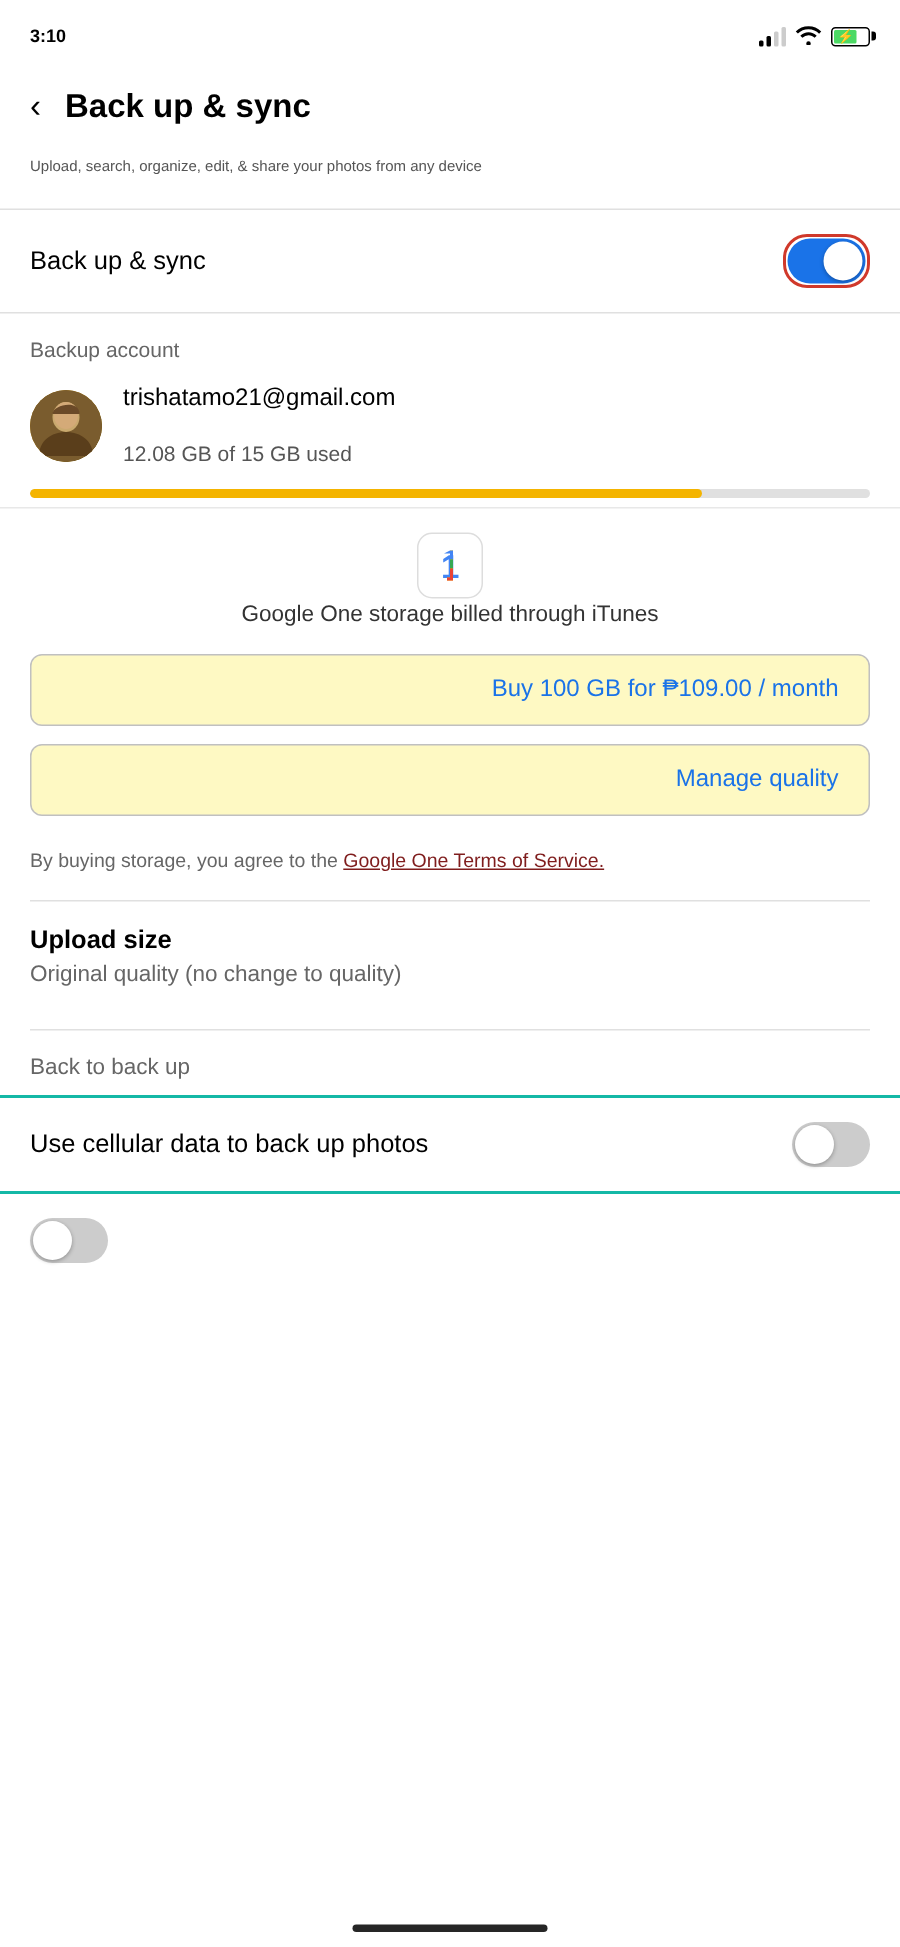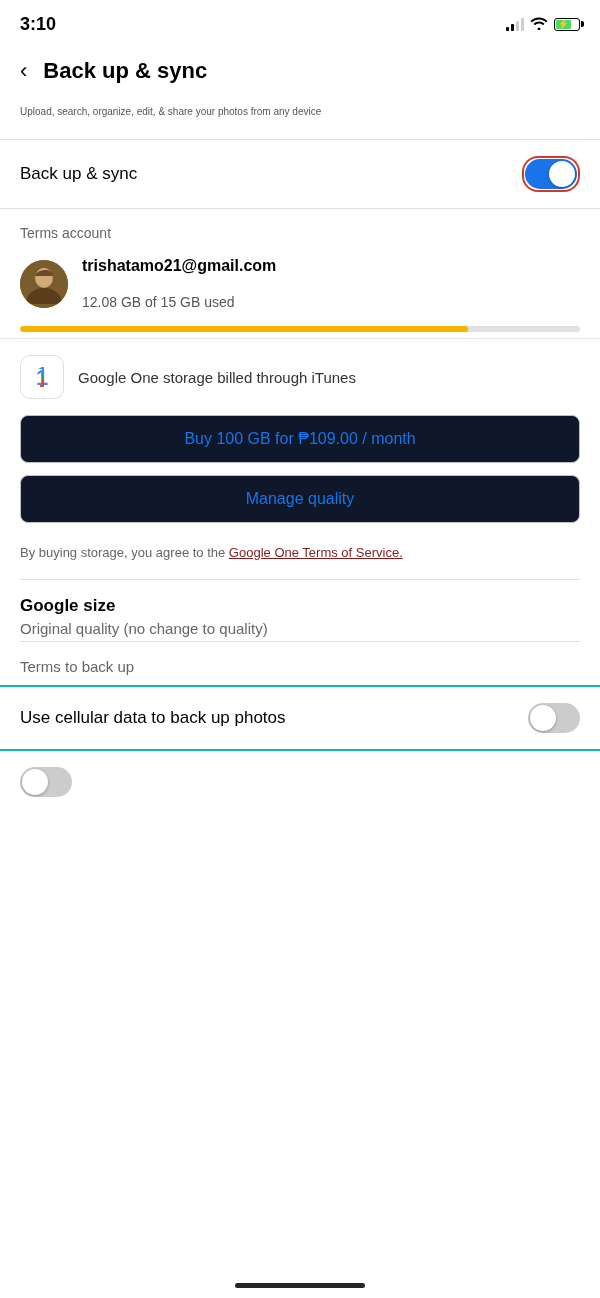--- a/index.html
+++ b/index.html
@@ -15,21 +15,21 @@
 
     
     .status-bar {
       display: flex;
       justify-content: space-between;
       align-items: center;
       padding: 12px 20px 8px 20px;
       height: 44px;
     }
     .status-time {
-      font-size: 18px;
+      font-size: 12px;
       font-weight: 600;
       color: #000;
     }
     .status-icons {
       display: flex;
       align-items: center;
       gap: 6px;
     }
     .signal-bars {
       display: flex;
@@ -190,21 +190,21 @@
     .avatar-img {
       width: 100%;
       height: 100%;
       background: linear-gradient(135deg, #6B4F2A 0%, #C9922A 40%, #8B6914 60%, #3D2B0D 100%);
       border-radius: 50%;
       position: relative;
     }
     .account-info {}
     .account-email {
       font-size: 16px;
-      font-weight: 700;
+      font-weight: 400;
       color: #000;
     }
     .account-storage {
       font-size: 14px;
       color: #555;
       margin-top: 19px;
     }
 
     
     .storage-bar-container {
@@ -237,22 +237,23 @@
       font-size: 15px;
       color: #333;
       font-weight: 500;
     }
 
     
     .google-one-row {
       display: flex;
       align-items: center;
       padding: 16px 20px;
-      gap: 14px;
+      gap: 0;
       border-top: 1px solid #e8e8e8;
+      flex-direction: column;
     }
     .google-one-icon {
       width: 44px;
       height: 44px;
       border: 1.5px solid #ddd;
       border-radius: 10px;
       display: flex;
       align-items: center;
       justify-content: center;
       flex-shrink: 0;
@@ -264,26 +265,26 @@
       color: #333;
       line-height: 1.4;
     }
 
     
     .btn-outline {
       margin: 0 28px 12px 20px;
       padding: 14px 20px;
       border: 1.5px solid #c0c0c0;
       border-radius: 8px;
-      background: #0f172a;
+      background: #fef9c3;
       font-size: 16px;
       color: #1a73e8;
       font-weight: 500;
       cursor: pointer;
-      text-align: center;
+      text-align: right;
       display: block;
       width: calc(100% - 40px);
     }
 
     
     .terms-text {
       padding: 8px 20px 16px 20px;
       font-size: 13px;
       color: #666;
       line-height: 1.5;
@@ -306,21 +307,21 @@
     }
     .settings-section-title {
       font-size: 17px;
       font-weight: 600;
       color: #000;
       margin-bottom: 4px;
     }
     .settings-section-subtitle {
       font-size: 15px;
       color: #666;
-      margin-bottom: 4px;
+      margin-bottom: 28px;
     }
 
     
     .section-header-small {
       padding: 16px 20px 10px 20px;
       font-size: 15px;
       color: #666;
     }
 
     
@@ -408,21 +409,21 @@
 
 <div class="toggle-row">
   <span class="toggle-label">Back up &amp; sync</span>
   <div class="toggle-wrapper">
     <div class="toggle">
       <div class="toggle-knob"></div>
     </div>
   </div>
 </div>
 
-<div class="section-label">Terms account</div>
+<div class="section-label">Backup account</div>
 
 <div class="account-row">
   <div class="avatar">
     <div class="avatar-img">
       <svg width="48" height="48" viewBox="0 0 48 48" xmlns="http://www.w3.org/2000/svg">
         <rect width="48" height="48" rx="24" fill="#7A5C2E"></rect>
         <ellipse cx="24" cy="18" rx="9" ry="10" fill="#C9A96E"></ellipse>
         <path d="M6 44c0-10 8-16 18-16s18 6 18 16" fill="#5A3E1B"></path>
         <ellipse cx="24" cy="17" rx="8" ry="9" fill="#D4AA78"></ellipse>
         <path d="M15 16c0-6 18-10 18 0" fill="#6B4A28"></path>
@@ -466,27 +467,27 @@
 
 <button class="btn-outline">Manage quality</button>
 
 <div class="terms-text">
   <span>By buying storage, you agree to the </span><span class="terms-link">Google One Terms of Service.</span>
 </div>
 
 <div class="section-divider"></div>
 
 <div class="settings-section">
-  <div class="settings-section-title">Google size</div>
+  <div class="settings-section-title">Upload size</div>
   <div class="settings-section-subtitle">Original quality (no change to quality)</div>
 </div>
 
 <div class="section-divider"></div>
 
-<div class="section-header-small">Terms to back up</div>
+<div class="section-header-small">Back to back up</div>
 
 <div class="cellular-row">
   <span class="cellular-label">Use cellular data to back up photos</span>
   <div class="toggle-off">
     <div class="toggle-off-knob"></div>
   </div>
 </div>
 
 <div class="cellular-row">
   <div class="toggle-off">

